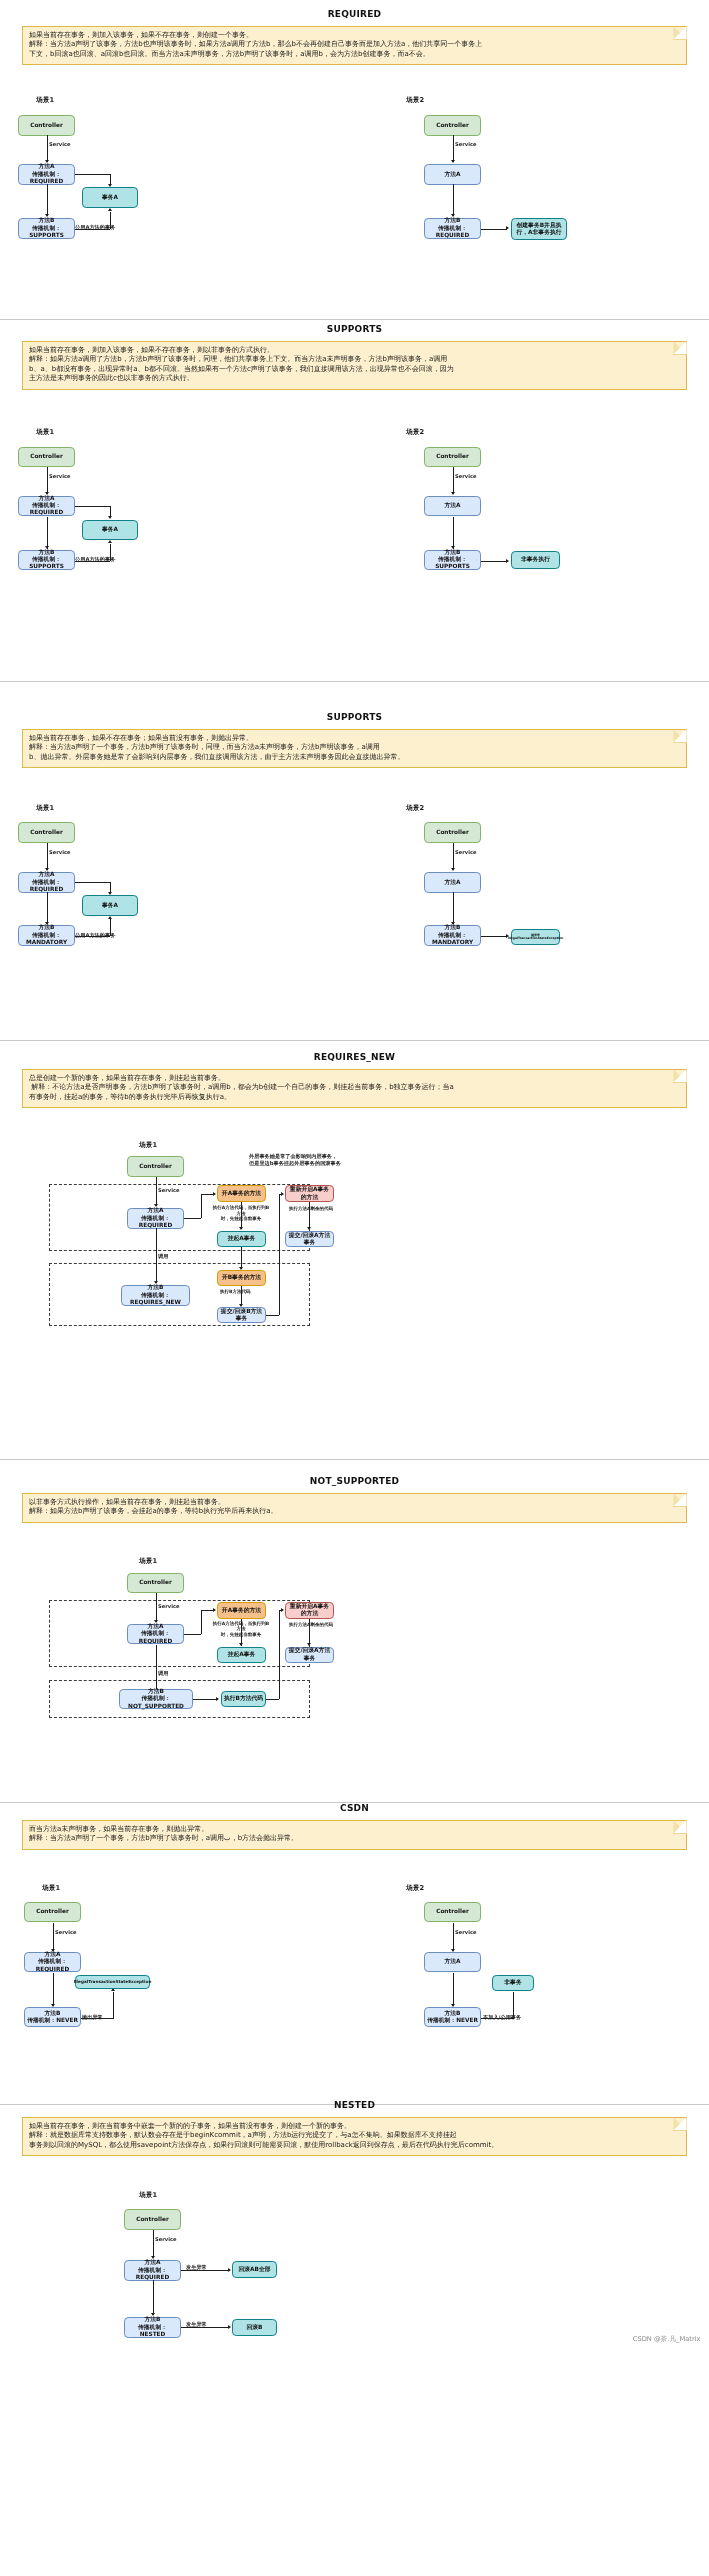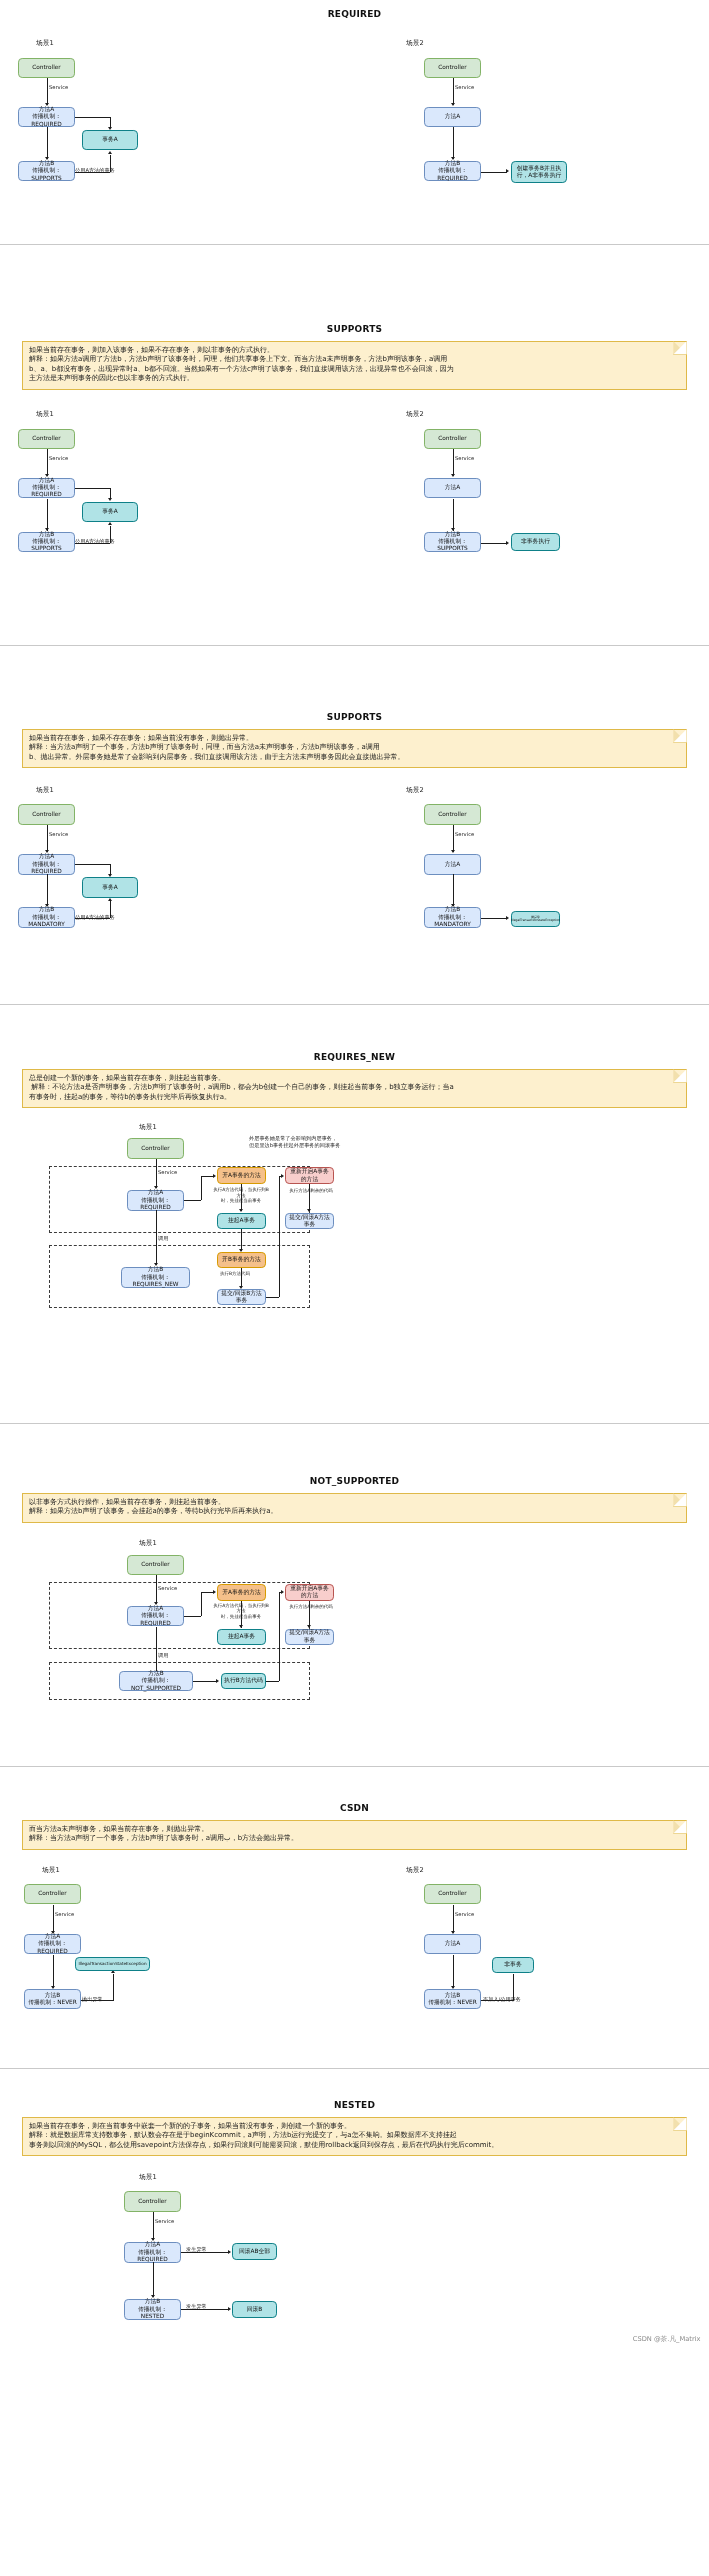--- a/index.html
+++ b/index.html
@@ -45,21 +45,21 @@
   .note .corner2{
     position:absolute; right:-0.6px; top:-0.6px;
     width:13.3px;height:13.3px;
     background:#f2e0ad;
     clip-path:polygon(0 0,100% 100%,0 100%);
     border:0;
   }
   .note-line { white-space:pre-wrap; }
 
   
-  .diagram { position:relative; margin:0 auto; }
+  .diagram { position:relative; margin:18px auto;font-weight:bold; }
   .scene-label {
     position:absolute;
     font-size:6.7px;
     color:#222;
     white-space:nowrap;
   }
   .nodebox {
     position:absolute;
     border-radius:4.2px;
     display:flex; align-items:center; justify-content:center;
@@ -115,20 +115,27 @@
   }
 </style>
 </head>
 <body>
 
 <div class="page">
 
 <div class="section" style="height:315px;">
   <div class="sec-title">REQUIRED</div>
 
+  <div class="note">
+    <span class="corner2"></span>
+    <span class="corner"></span>
+    <div class="note-line">如果当前存在事务，则加入该事务，如果不存在事务，则创建一个事务。</div>
+    <div class="note-line">解释：当方法a声明了该事务，方法b也声明该事务时，如果方法a调用了方法b，那么b不会再创建自己事务而是加入方法a，他们共享同一个事务上</div>
+    <div class="note-line">下文，b回滚a也回滚、a回滚b也回滚。而当方法a未声明事务，方法b声明了该事务时，a调用b，会为方法b创建事务，而a不会。</div>
+  </div>
 
   <div class="diagram" style="height:218px;">
 
     <div class="scene-label" style="left:36px;top:13.3px;">场景1</div>
     <div class="nodebox n-green" style="left:18px;top:32px;width:57px;height:20.6px;">Controller</div>
     <div class="ln lnv" style="left:47px;top:52px;height:27px;"></div>
     <div class="arrow-d" style="left:45px;top:77px;"></div>
     <div class="edgelbl" style="left:49px;top:58px;">Service</div>
     <div class="nodebox n-blue" style="left:18px;top:81px;width:57px;height:20.6px;">
           <span style="white-space:pre-line">方法A

